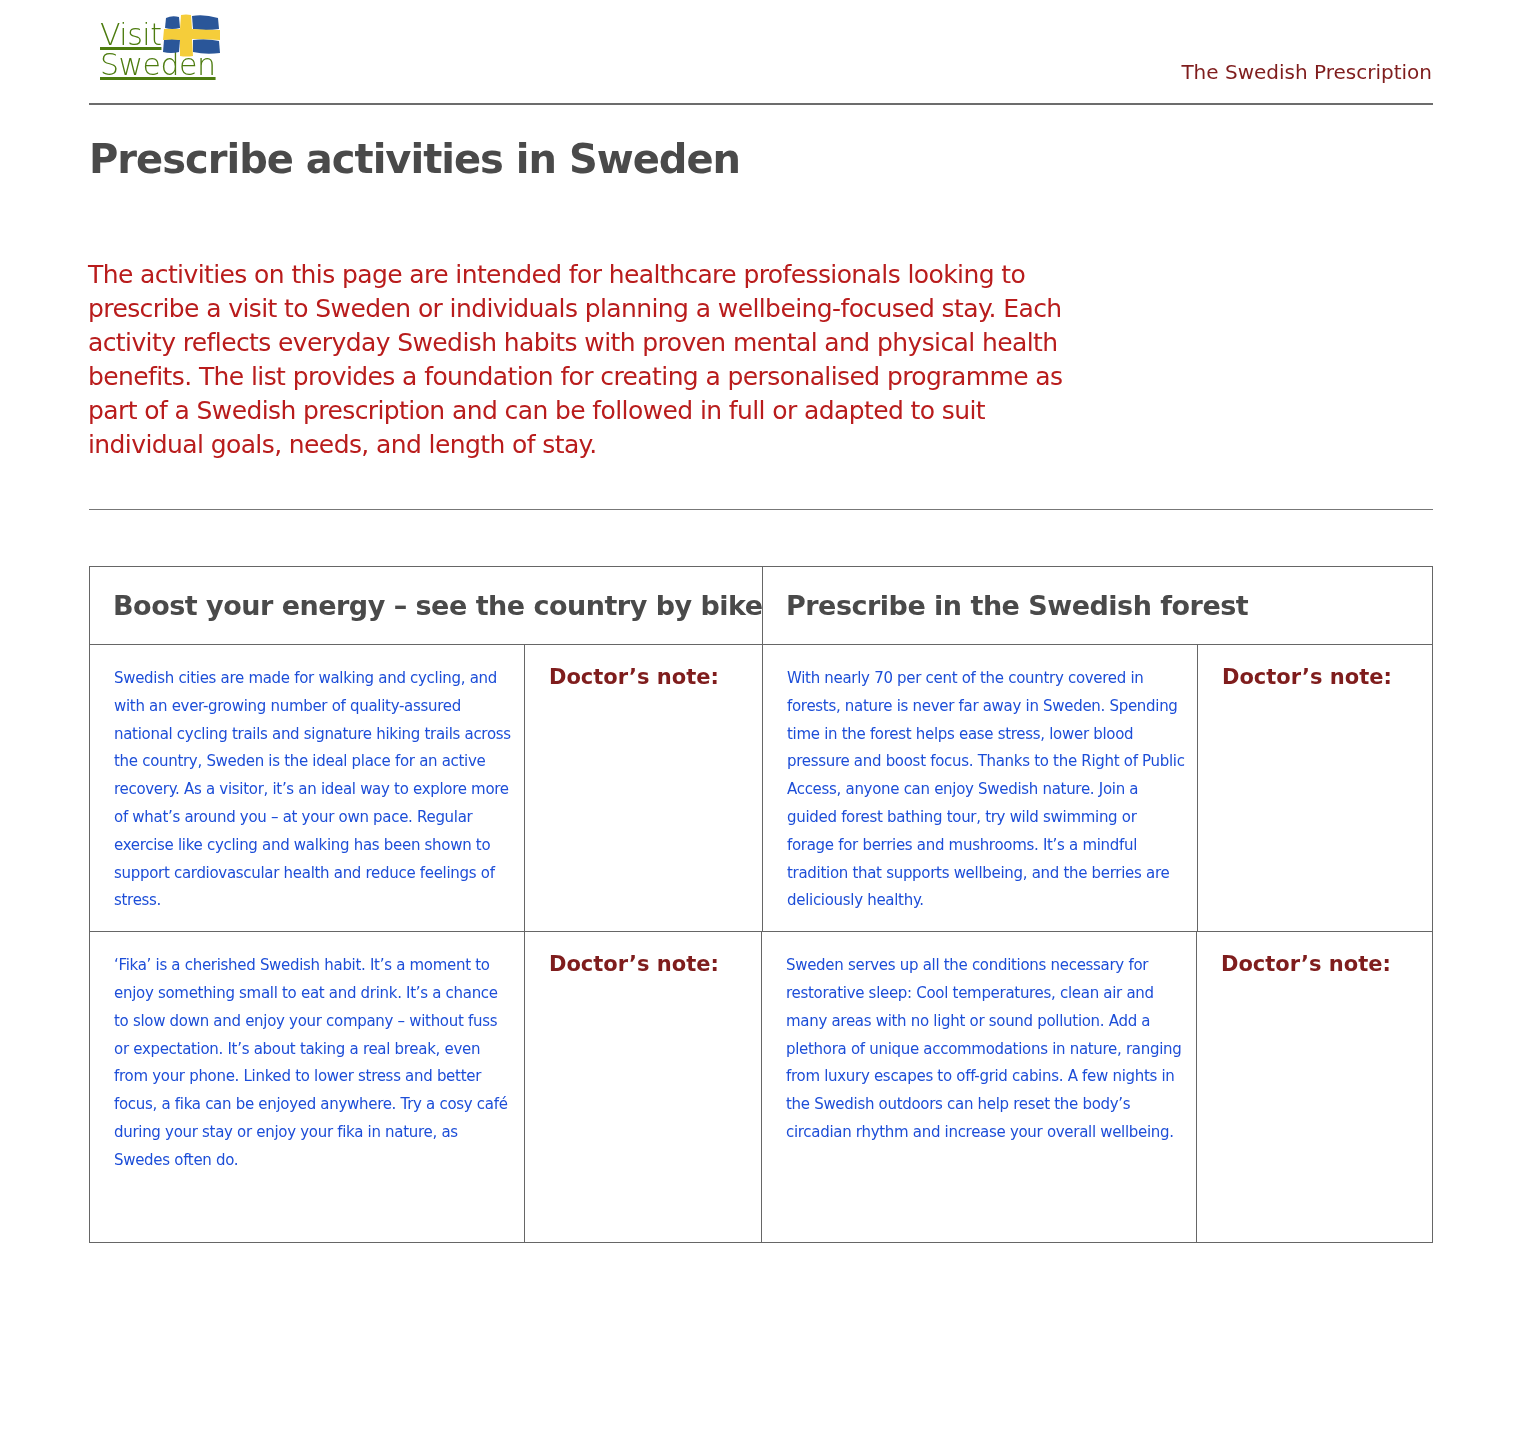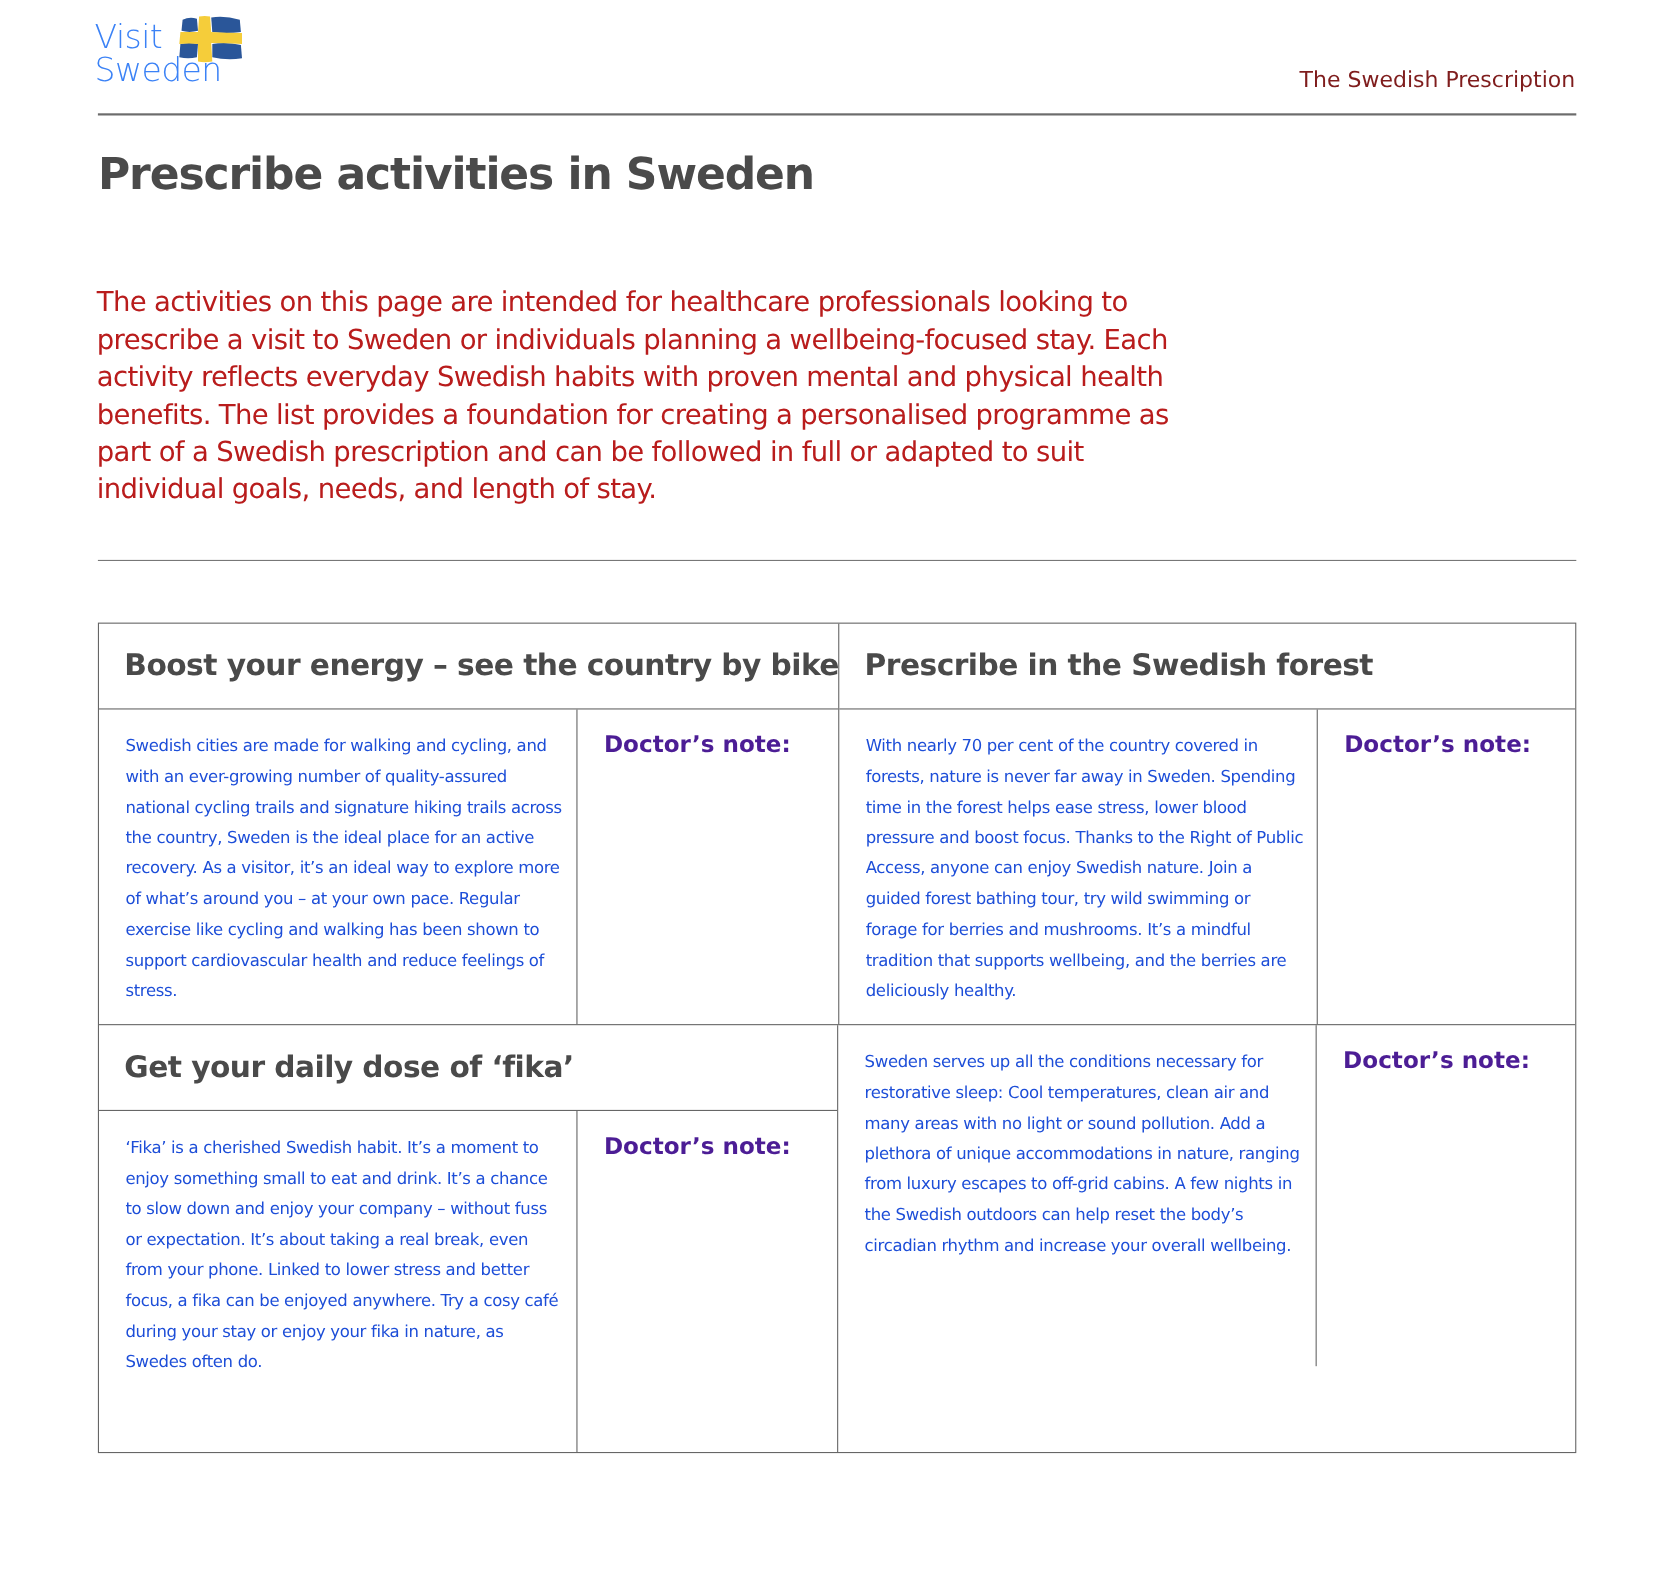--- a/index.html
+++ b/index.html
@@ -2,23 +2,23 @@
 <html><head>
   <meta charset="utf-8">
   <style>
     html, body { margin: 0; padding: 0; background: #ffffff; }
     body {
       width: 1520px; height: 1431px; overflow: hidden; position: relative;
       font-family: "DejaVu Sans", sans-serif; color: #4a4a4a;
     }
     .logo { position: absolute; left: 86px; top: 12px; width: 140px; height: 74px; }
     .logo-text {
-      position: absolute; left: 0; top: 8px;
+      position: absolute; left: 14px; top: 8px;
       font-family: "DejaVu Sans", sans-serif; font-weight: 300;
-      color: #3b82f6; font-size: 30px; line-height: 30px; letter-spacing: -0.5px;
+      color: #4d7c0f; font-size: 30px; line-height: 30px; letter-spacing: -0.5px; text-decoration: underline;
     }
     .logo-text span { display: block; }
     .logo-flag { position: absolute; left: 76px; top: 2px; width: 60px; height: 44px; }
     .header-right {
       position: absolute; right: 88px; top: 60px;
       font-size: 20px; color: #7f1d1d; font-family: "DejaVu Sans", sans-serif;
     }
     .rule { position: absolute; left: 89px; width: 1344px; height: 2px; background: #6c6c6c; }
     .rule.top { top: 103px; }
     .rule.mid { top: 509px; height: 1px; background: #777; }
@@ -44,21 +44,21 @@
       font-weight: bold; font-size: 27px; color: #4a4a4a; letter-spacing: -0.5px; white-space: nowrap;
     }
     .body { display: flex; }
     .desc {
       width: 435px; box-sizing: border-box; padding: 20px 12px 16px 24px;
       border-right: 1.5px solid #666; font-size: 15px; line-height: 27.8px; color: #1d4ed8;
       letter-spacing: -0.3px;
     }
     .note {
       flex: 1; padding: 20px 24px; box-sizing: border-box;
-      font-weight: bold; font-size: 21px; color: #4c1d95;
+      font-weight: bold; font-size: 21px; color: #7f1d1d;
     }
     .row + .row .cell-activity .head { }
     .row.second { border-top: 1.5px solid #666; }
     .row.second .desc { min-height: 310px; }
   </style>
 </head>
 <body>
 
 <div class="logo">
   <div class="logo-text">
@@ -94,21 +94,20 @@
     <div class="cell-activity">
       <div class="head">Prescribe in the Swedish forest</div>
       <div class="body">
         <div class="desc">With nearly 70 per cent of the country covered in forests, nature is never far away in Sweden. Spending time in the forest helps ease stress, lower blood pressure and boost focus. Thanks to the Right of Public Access, anyone can enjoy Swedish nature. Join a guided forest bathing tour, try wild swimming or forage for berries and mushrooms. It’s a mindful tradition that supports wellbeing, and the berries are deliciously healthy.</div>
         <div class="note">Doctor’s note:</div>
       </div>
     </div>
   </div>
   <div class="row second">
     <div class="cell-activity">
-      <div class="head">Get your daily dose of ‘fika’</div>
       <div class="body">
         <div class="desc">‘Fika’ is a cherished Swedish habit. It’s a moment to enjoy something small to eat and drink. It’s a chance to slow down and enjoy your company – without fuss or expectation. It’s about taking a real break, even from your phone. Linked to lower stress and better focus, a fika can be enjoyed anywhere. Try a cosy café during your stay or enjoy your fika in nature, as Swedes often do.</div>
         <div class="note">Doctor’s note:</div>
       </div>
     </div>
     <div class="cell-activity">
       <div class="body">
         <div class="desc">Sweden serves up all the conditions necessary for restorative sleep: Cool temperatures, clean air and many areas with no light or sound pollution. Add a plethora of unique accommodations in nature, ranging from luxury escapes to off-grid cabins. A few nights in the Swedish outdoors can help reset the body’s circadian rhythm and increase your overall wellbeing.</div>
         <div class="note">Doctor’s note:</div>
       </div>

